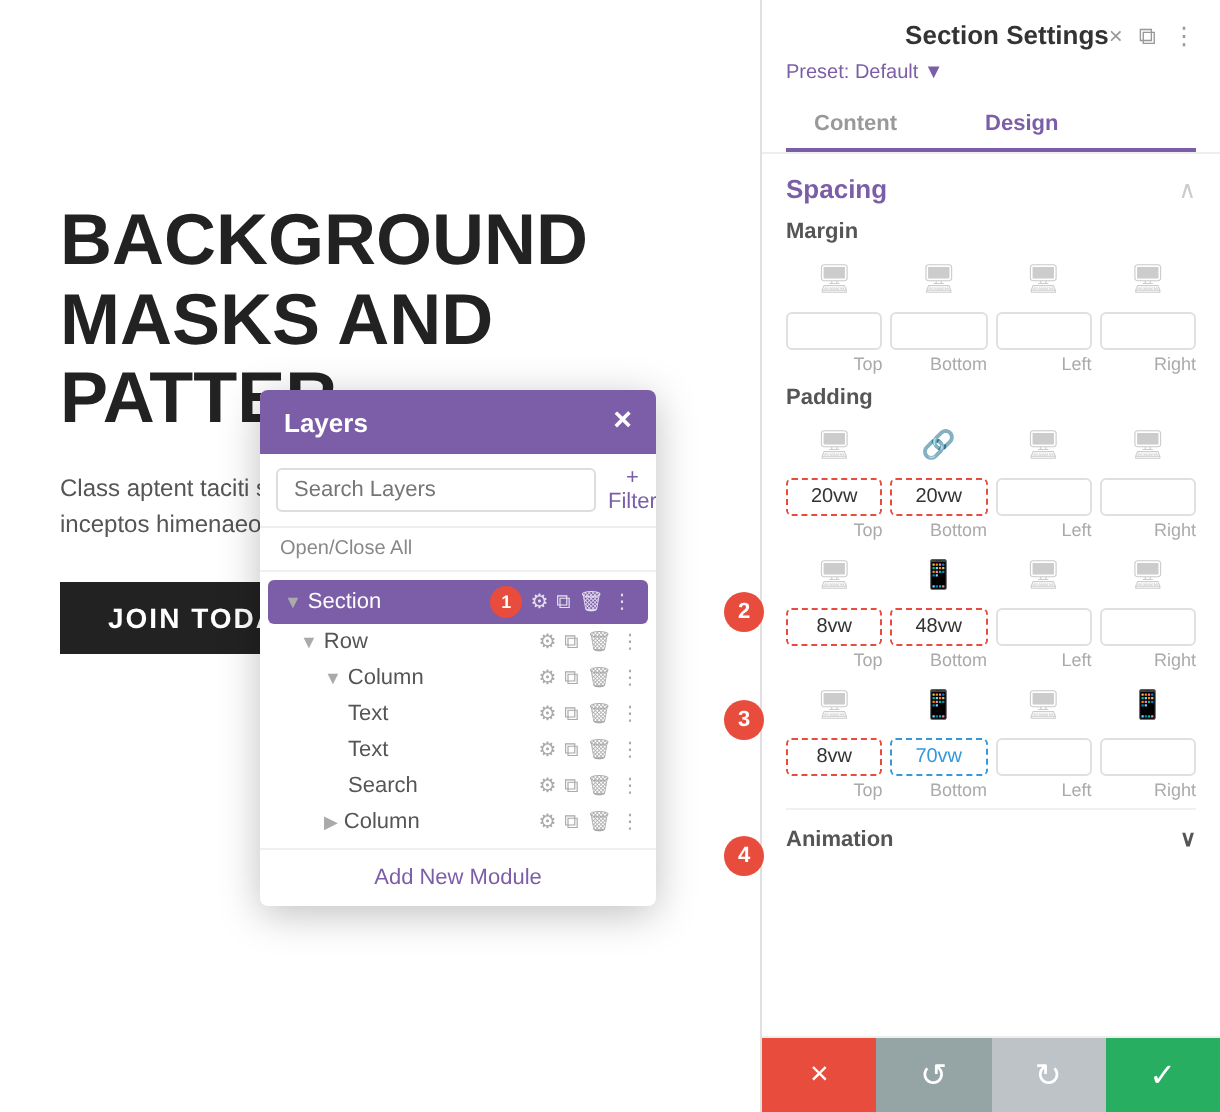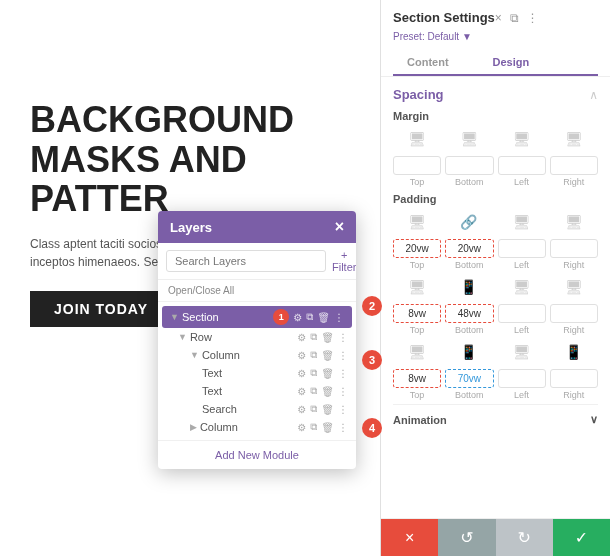--- a/index.html
+++ b/index.html
@@ -46,28 +46,27 @@
       font-weight: 700;
       letter-spacing: 1px;
       text-transform: uppercase;
       cursor: pointer;
     }
 
     
     .layers-panel {
       position: absolute;
       left: 130px;
-      top: 211px;
+      top: 195px;
       width: 198px;
       background: #fff;
       border-radius: 4px;
       box-shadow: 0 4px 20px rgba(0,0,0,0.25);
       z-index: 10;
       overflow: hidden;
-      margin-left: 28px;
     }
     .layers-header {
       background: #7b5ea7;
       color: #fff;
       display: flex;
       align-items: center;
       justify-content: space-between;
       padding: 8px 12px;
       font-size: 13px;
       font-weight: 600;
@@ -189,21 +188,21 @@
       flex-direction: column;
     }
     .settings-header {
       background: #fff;
       padding: 10px 12px 0;
       border-bottom: 1px solid #eee;
     }
     .settings-title-row {
       display: flex;
       align-items: center;
-      justify-content: flex-start;
+      justify-content: flex-end;
       margin-bottom: 6px;
     }
     .settings-title {
       font-size: 13px;
       font-weight: 700;
       color: #333;
     }
     .settings-header-icons {
       display: flex;
       gap: 8px;
@@ -268,21 +267,21 @@
 
     .spacing-grid {
       display: grid;
       grid-template-columns: 1fr 1fr 1fr 1fr;
       gap: 4px;
       margin-bottom: 4px;
     }
     .spacing-cell {
       display: flex;
       flex-direction: column;
-      align-items: center;
+      align-items: flex-end;
       gap: 2px;
     }
     .spacing-input {
       width: 100%;
       border: 1px solid #e0e0e0;
       border-radius: 3px;
       padding: 3px 4px;
       font-size: 10px;
       text-align: center;
       color: #555;

